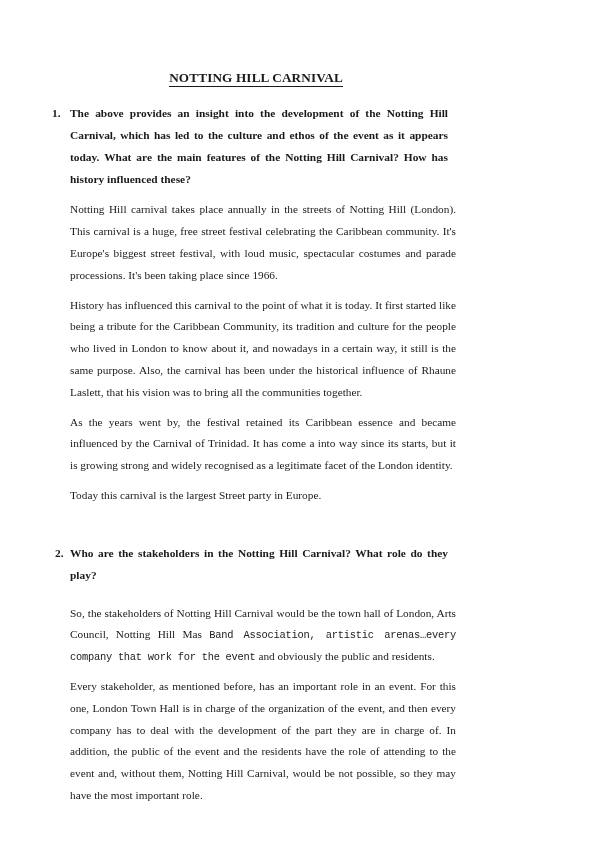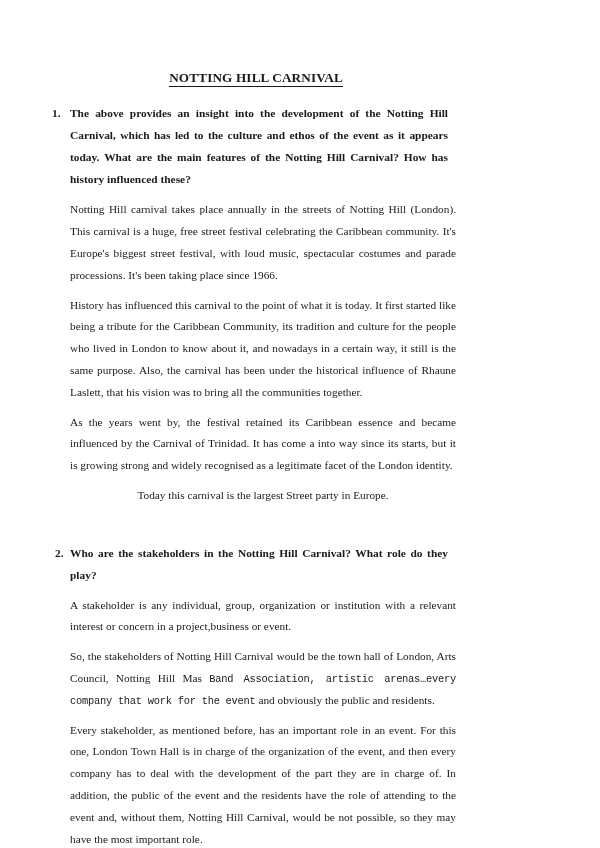--- a/index.html
+++ b/index.html
@@ -74,21 +74,21 @@
     font-size: 11.3px;
     line-height: 1.93;
     text-align: justify;
     text-justify: inter-word;
     margin: 0;
     padding-left: 70px;
     padding-right: 56px;
   }
 
   .para.last-line-flush {
-    text-align: center;
+    text-align: left;
   }
 
   
   .gap-title-q1 { height: 17px; }
   .gap-q-body   { height: 9px; }
   .gap-para     { height: 8px; }
   .gap-section  { height: 36px; }
   .gap-q2-body  { height: 8px; }
 
   
@@ -135,21 +135,20 @@
 
   <div class="qa-block">
 
     <p class="question q2">
       <span class="q-num">2.</span>
       <span>Who are the stakeholders in the Notting Hill Carnival? What role do they play?</span>
     </p>
 
     <div class="gap-q2-body"></div>
 
-    <p class="para">A stakeholder is any individual, group, organization or institution with a relevant interest or concern in a project,business or event.</p>
 
     <div class="gap-para"></div>
 
     <p class="para"><span>So, the stakeholders of Notting Hill Carnival would be the town hall of London, Arts Council, Notting Hill Mas </span><span class="alt-font">Band Association, artistic arenas…every company that work for the event</span><span> and obviously the public and residents.</span></p>
 
     <div class="gap-para"></div>
 
     <p class="para">Every stakeholder, as mentioned before, has an important role in an event. For this one, London Town Hall is in charge of the organization of the event, and then every company has to deal with the development of the part they are in charge of. In addition, the public of the event and the residents have the role of attending to the event and, without them, Notting Hill Carnival, would be not possible, so they may have the most important role.</p>
   </div>
 

